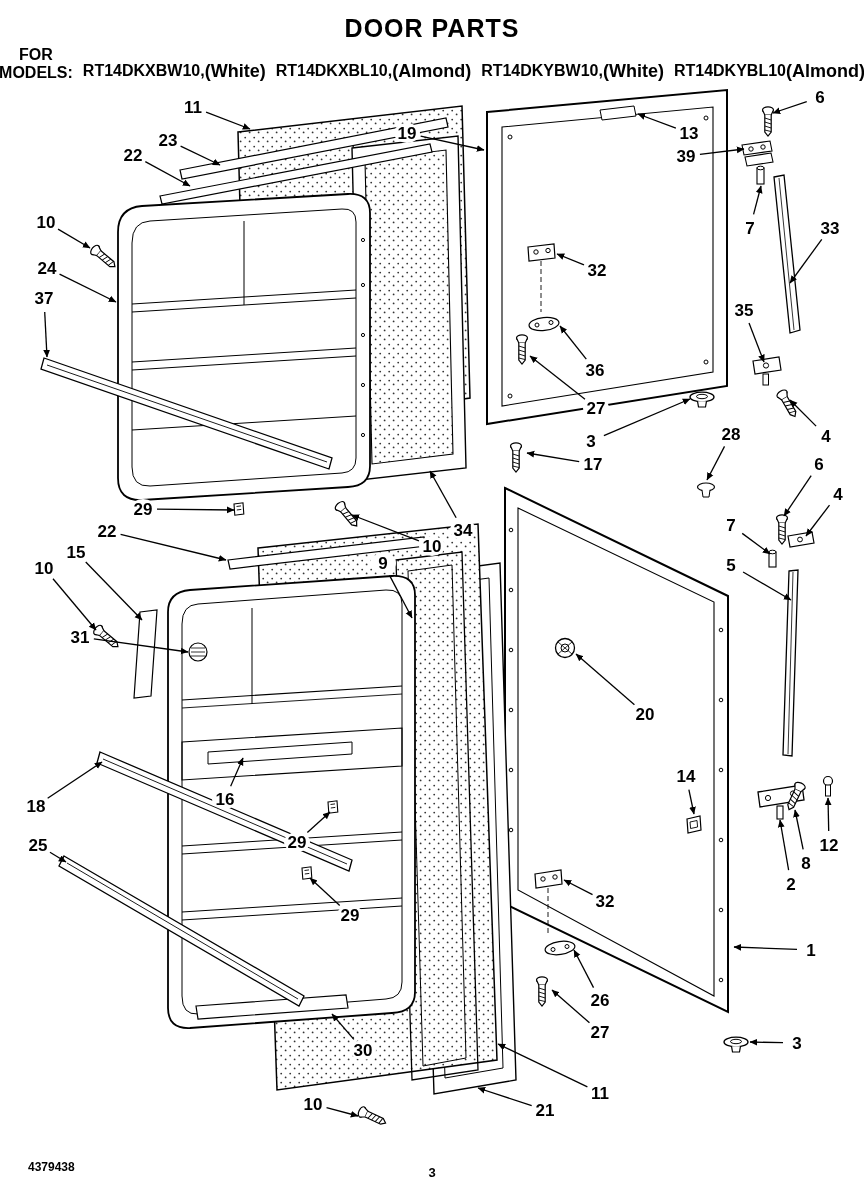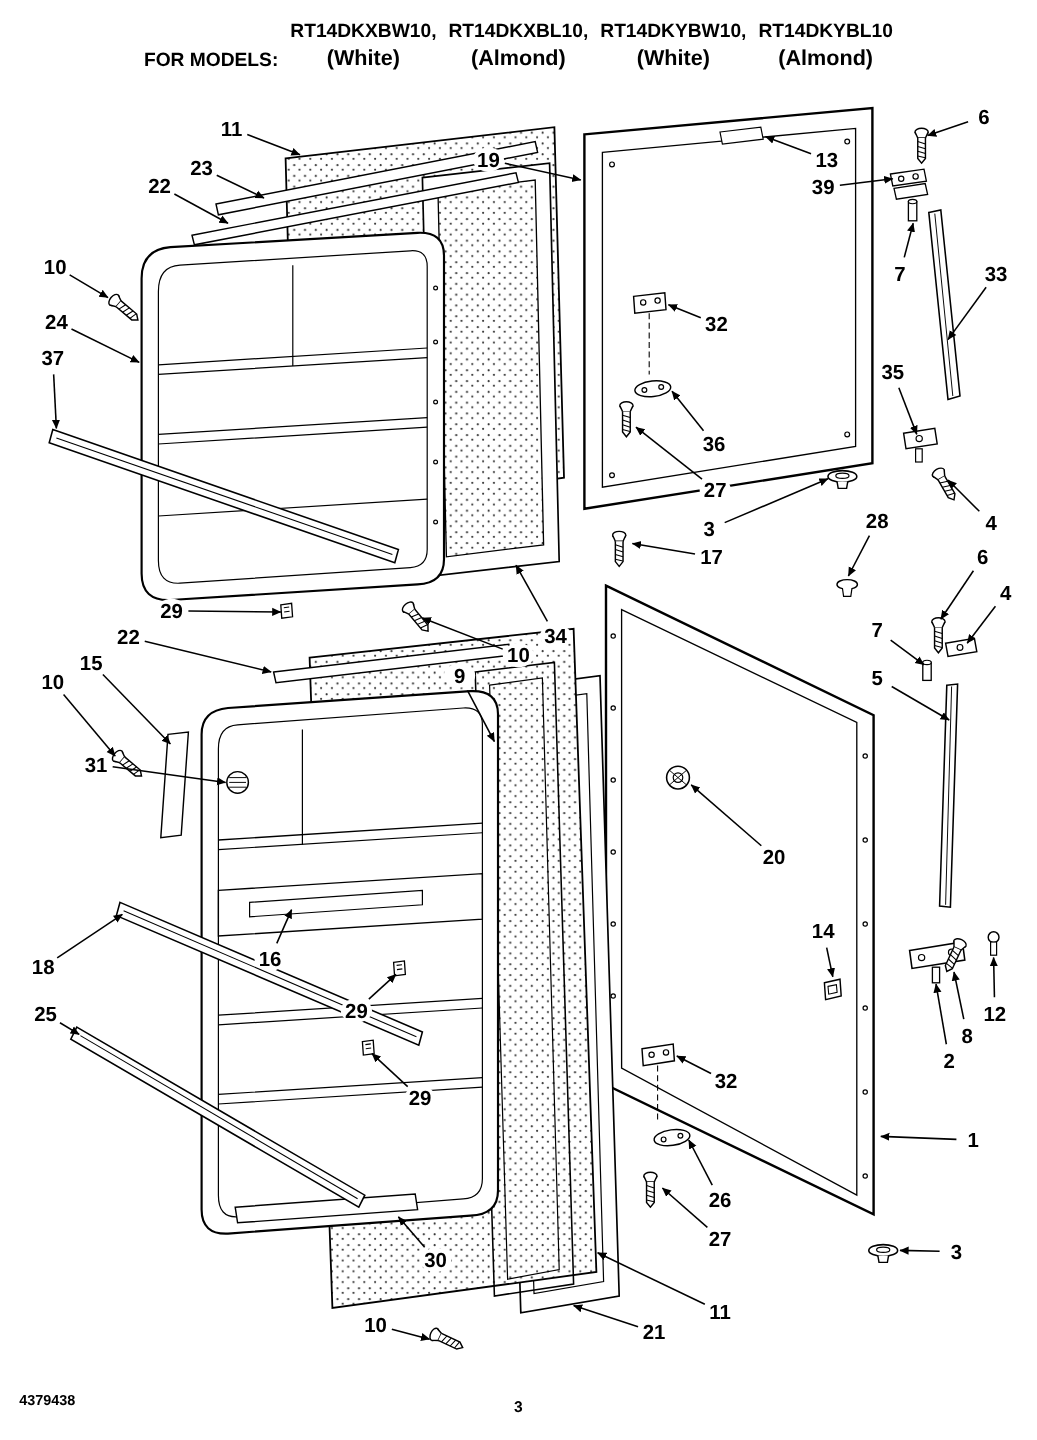--- a/index.html
+++ b/index.html
@@ -7,38 +7,39 @@
     position:relative;width:864px;height:1200px;background:#fff;color:#000;
     font-family:"Liberation Sans",sans-serif;overflow:hidden;
   }
   .header{position:absolute;top:14px;left:0;width:100%;text-align:center;}
   .title{margin:0;font-size:25px;font-weight:bold;letter-spacing:1px;}
   .models-line{
     display:flex;justify-content:center;align-items:flex-end;
     gap:10px;margin-top:3px;font-weight:bold;font-size:16px;
   }
   .models-prefix{padding-top:0;}
-  .model-col{display:flex;flex-direction:column;align-items:center;line-height:1.25;}
+  .model-col{display:flex;flex-direction:row;align-items:center;line-height:1.25;}
   .finish{font-size:18px;font-weight:bold;}
   svg.diagram{position:absolute;left:0;top:0;}
   .leader{stroke:#000;stroke-width:1.3;fill:none;}
   .callout-label{
     font-family:"Liberation Sans",sans-serif;font-size:17px;font-weight:bold;
     text-anchor:middle;fill:#000;
   }
   .halo{fill:#fff;}
-  .footer-doc{position:absolute;left:16px;bottom:26px;font-size:12px;font-weight:bold;}
+  .footer-doc{position:absolute;left:28px;bottom:26px;font-size:12px;font-weight:bold;}
   .footer-page{position:absolute;left:0;bottom:20px;width:100%;text-align:center;font-size:13px;font-weight:bold;}
 </style>
 </head>
 <body>
 
 <div class="page">
 
   <div class="header">
+    <h1 class="title">DOOR PARTS</h1>
     <div class="models-line">
       <span class="models-prefix">FOR MODELS:</span>
       <span class="model-col">
         <span>RT14DKXBW10,</span>
         <span class="finish">(White)</span>
       </span>
       <span class="model-col">
         <span>RT14DKXBL10,</span>
         <span class="finish">(Almond)</span>
       </span>

